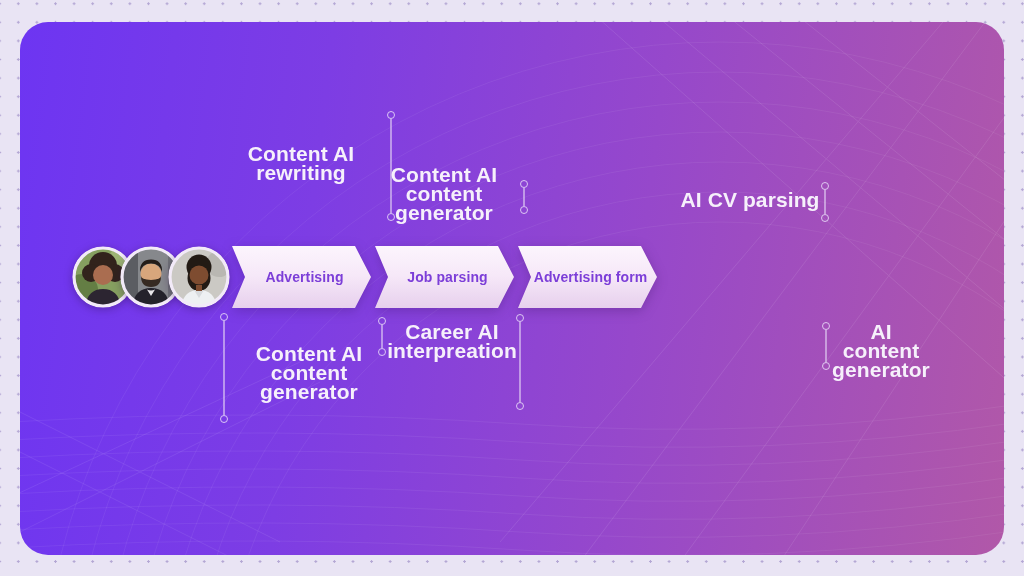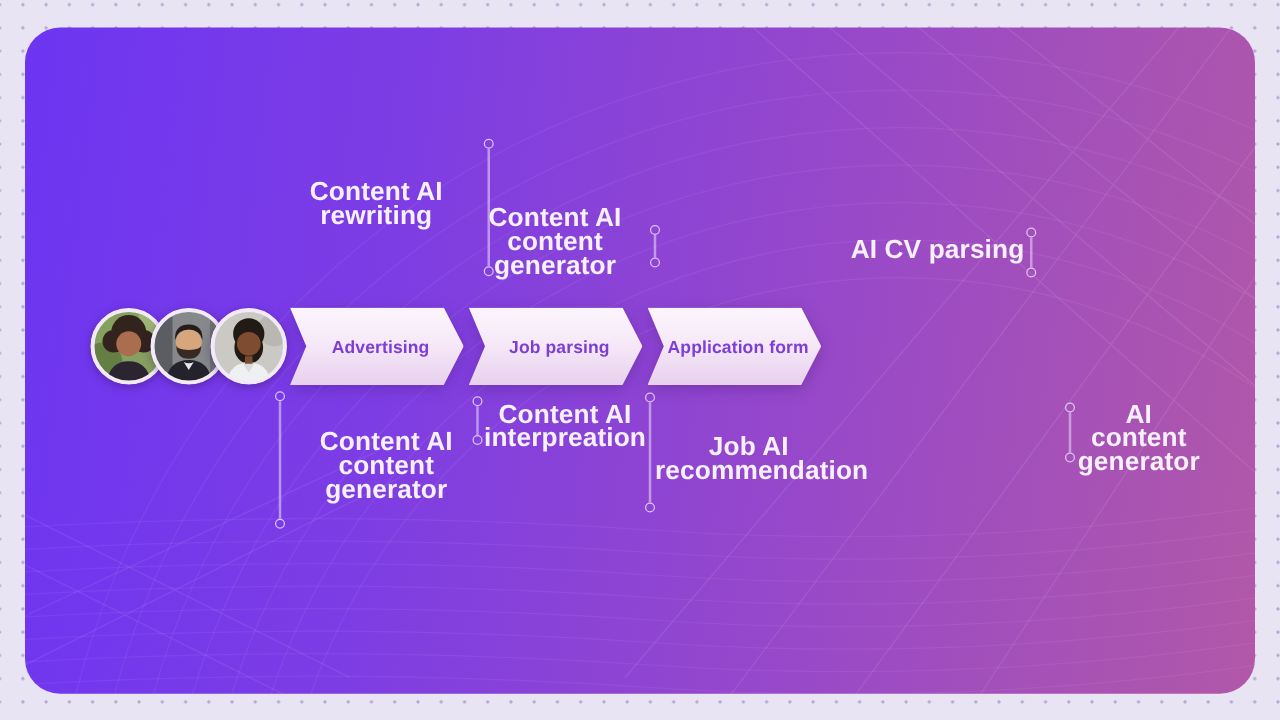--- a/index.html
+++ b/index.html
@@ -48,21 +48,21 @@
   .dot{width:8px;height:8px;border:1.6px solid #e9dcf8;border-radius:50%;
     box-sizing:border-box;opacity:.85;flex:none;}
   .line{width:1.6px;background:#e2d2f4;opacity:.6;flex:none;}
 
   .co1{left:195px;top:83px;width:180px;}  .co1 .line{height:94px;}
   .co2{left:348px;top:143px;width:160px;} .co2 .line{height:18px;}
   .co3{left:659px;top:154px;width:150px;} .co3 .line{height:24px;}
   .co4{left:200px;top:291px;width:170px;} .co4 .line{height:94px;}
   .co5{left:358px;top:291px;width:140px;} .co5 .line{height:23px;}
   .co6{left:496px;top:292px;width:150px;} .co6 .line{height:80px;}
-  .co7{left:832px;top:291px;width:110px;align-items:center;} .co7 .line{height:32px;}
+  .co7{left:802px;top:291px;width:110px;align-items:center;} .co7 .line{height:32px;}
 </style>
 </head>
 <body>
 
 <div class="panel">
 
   <svg class="deco" viewBox="0 0 984 533">
     <g fill="none" stroke="#ffffff" stroke-width="1">
 
       <g opacity="0.06">
@@ -169,21 +169,21 @@
       <span>Advertising</span>
         </div>
       </div>
     <div class="chev-wrap">
         <div class="chev">
       <span>Job parsing</span>
         </div>
       </div>
     <div class="chev-wrap">
         <div class="chev">
-      <span>Application form</span>
+      <span>Advertising form</span>
         </div>
       </div>
   </div>
 
   <div class="callout top co1">
     <div class="clabel">Content AI rewriting</div>
     <div class="connector">
       <span class="dot"></span>
       <span class="line"></span>
       <span class="dot"></span>
@@ -213,29 +213,28 @@
       <span class="dot"></span>
     </div>
     <div class="clabel">Content AI content generator</div>
   </div>
   <div class="callout bottom co5">
     <div class="connector">
       <span class="dot"></span>
       <span class="line"></span>
       <span class="dot"></span>
     </div>
-    <div class="clabel">Content AI interpreation</div>
+    <div class="clabel">Career AI interpreation</div>
   </div>
   <div class="callout bottom co6">
     <div class="connector">
       <span class="dot"></span>
       <span class="line"></span>
       <span class="dot"></span>
     </div>
-    <div class="clabel">Job AI recommendation</div>
   </div>
   <div class="callout bottom co7">
     <div class="connector">
       <span class="dot"></span>
       <span class="line"></span>
       <span class="dot"></span>
     </div>
     <div class="clabel">AI content generator</div>
   </div>
 

